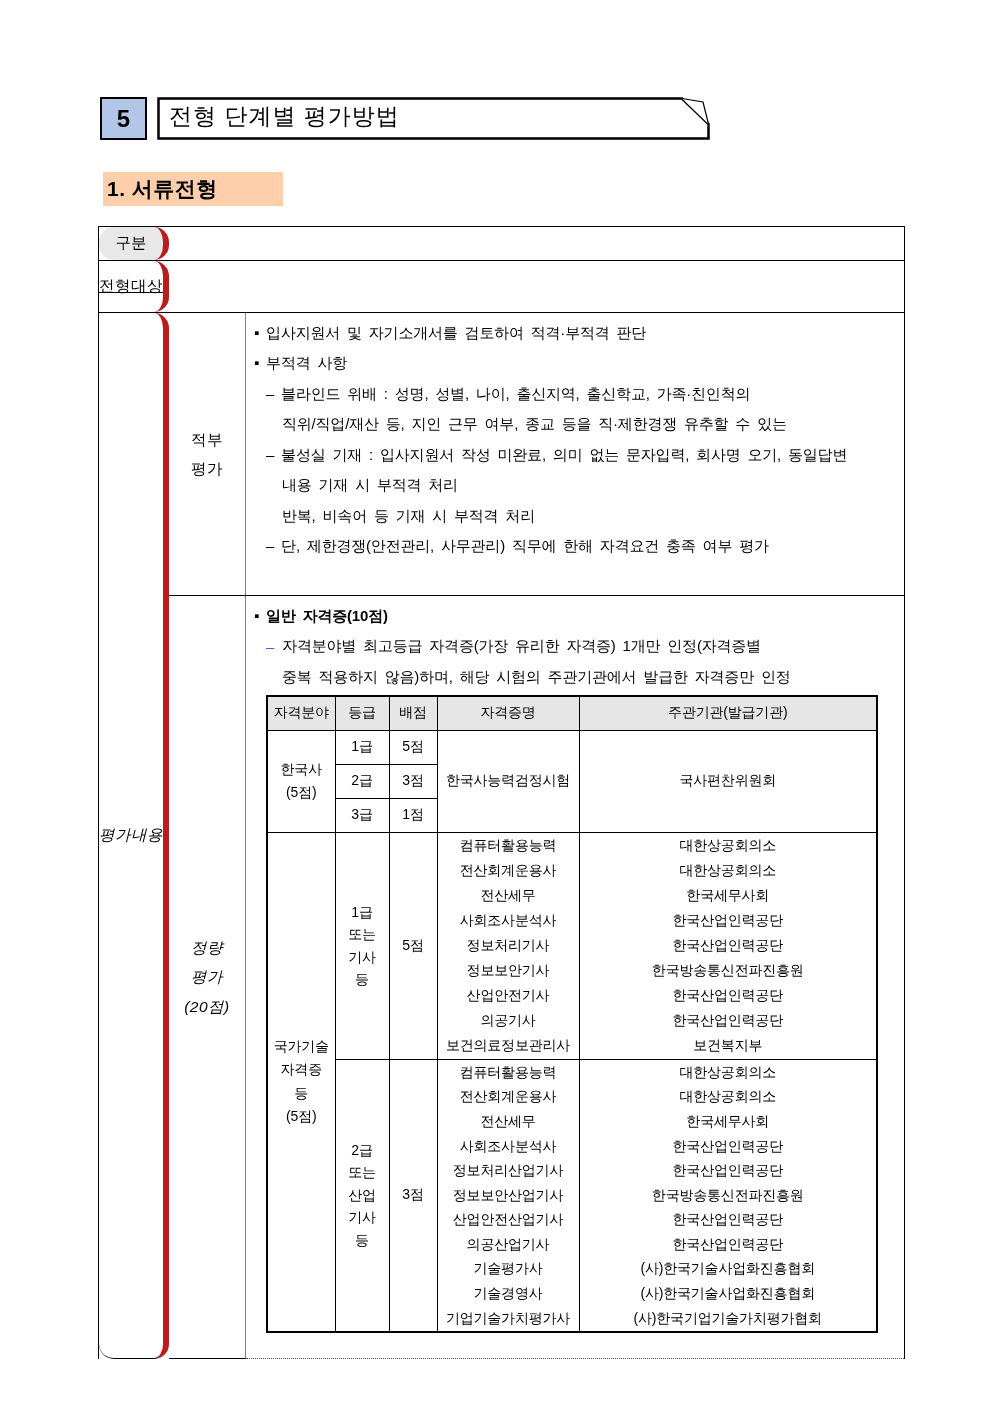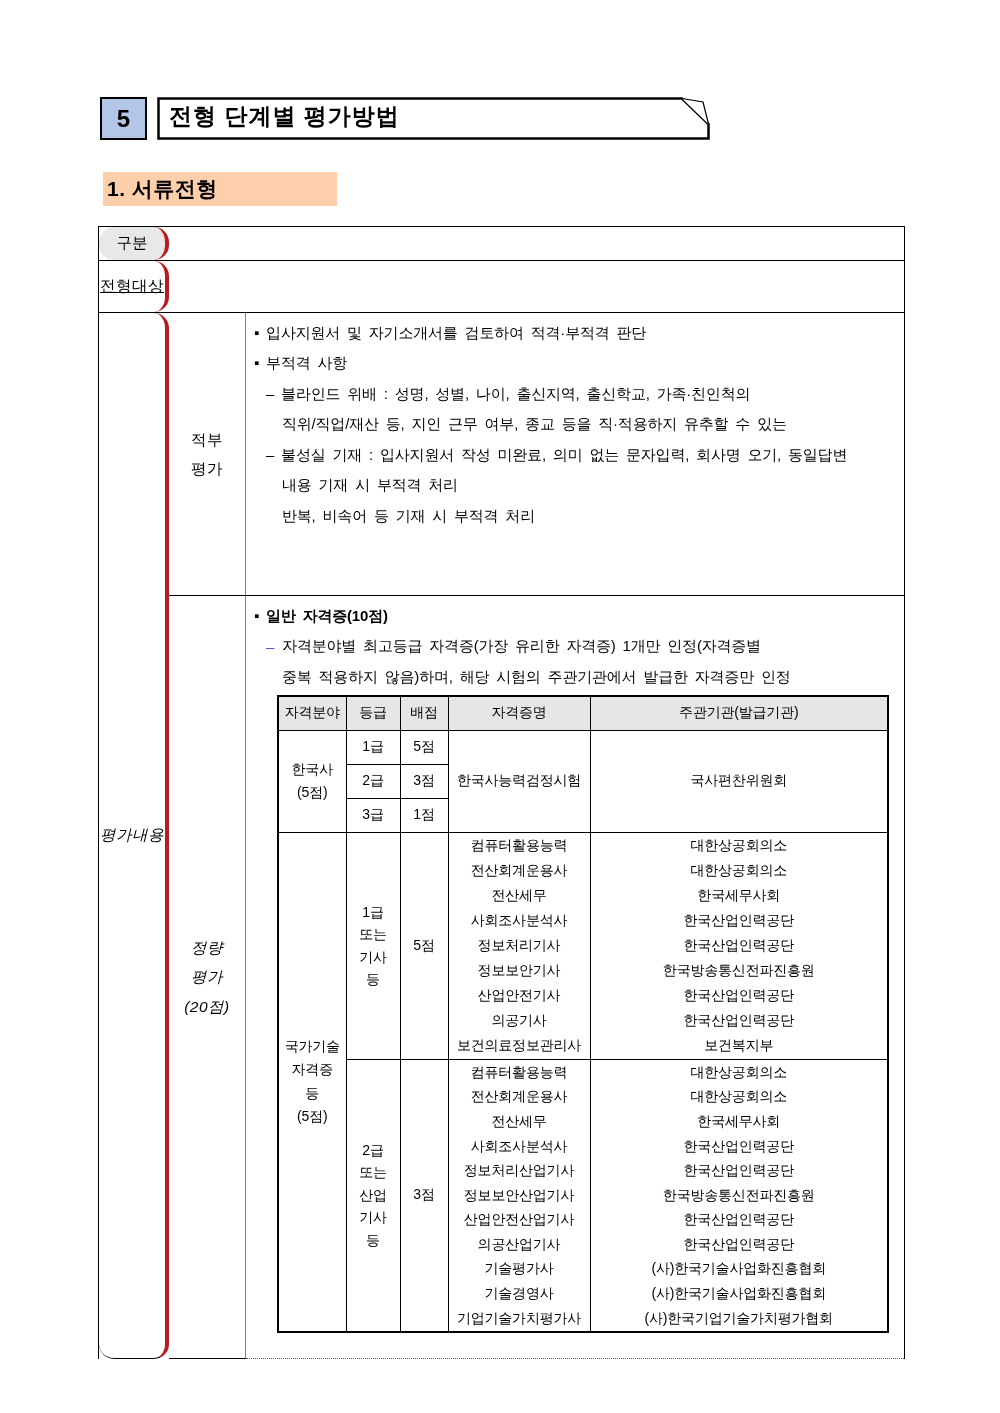--- a/index.html
+++ b/index.html
@@ -14,36 +14,36 @@
   .num-box{
     left:100px;top:97px;width:47px;height:43px;
     background:#b4c6e7;border:2px solid #000;
     display:flex;align-items:center;justify-content:center;
     font-size:24px;font-weight:bold;
   }
   .title-box{left:157px;top:97px;width:553px;height:43px;}
   .title-box svg{position:absolute;left:0;top:0;}
   .title-text{
     position:absolute;left:12px;top:0;height:39px;display:flex;align-items:center;
-    font-size:23px;font-weight:bold;letter-spacing:1px;
+    font-size:23px;font-weight:normal;letter-spacing:1px;
   }
 
   
   .subsection{
-    left:103px;top:172px;width:234px;height:34px;
+    left:103px;top:172px;width:180px;height:34px;
     background:#ffcfac;
     display:flex;align-items:center;
     font-size:21px;font-weight:bold;padding-left:4px;letter-spacing:0.5px;
   }
 
   
   .ot{left:98px;top:226px;width:807px;border:1.3px solid #000;border-bottom:none;}
   .orow{display:flex;}
   .cell{box-sizing:border-box;}
-  .c-gubun{width:70px;border-right:4px solid #b91c1c;flex:0 0 auto;border-radius:15px;}
+  .c-gubun{width:70px;border-right:6px solid #b91c1c;flex:0 0 auto;border-radius:15px;}
   .c-sub{width:77px;border-right:1px solid #ec4899;flex:0 0 auto;}
   .c-detail{flex:1 1 auto;min-width:0;}
   .vcenter{display:flex;align-items:center;justify-content:center;text-align:center;}
   .hdr{background:#e8e8e8;}
   .row-head{height:33px;border-bottom:1px solid #000;}
   .row-head .cell{font-size:15.5px;}
   .row-target{height:51px;border-bottom:1px solid #000;text-decoration:underline;}
   .lab{font-size:15.5px;letter-spacing:0.5px;}
   .target-content{
     display:flex;align-items:center;padding-left:14px;
@@ -68,21 +68,21 @@
   .lv3{padding-left:36px;}
   .bold{font-weight:bold;}
   .boxed8{
     display:inline-block;border:1.3px solid #000;min-width:14px;height:17px;
     line-height:17px;text-align:center;font-size:13px;margin:0 1px;font-weight:bold;
   }
   .blue-dash{color:#4a5ad6;margin-right:8px;}
 
   
   table.ct{
-    border-collapse:collapse;margin-left:31px;margin-top:2px;
+    border-collapse:collapse;margin-left:20px;margin-top:2px;
     width:610px;table-layout:fixed;border:2px solid #000;
   }
   table.ct th,table.ct td{
     border:1px solid #000;text-align:center;vertical-align:middle;
     font-size:14px;font-weight:normal;padding:0;letter-spacing:-0.2px;
   }
   table.ct th{background:#e6e6e6;height:33px;}
   .col-field{width:68px;}
   .col-grade{width:54px;}
   .col-pts{width:48px;}
@@ -128,24 +128,25 @@
     <div class="cell c-gubun vcenter lab bot-solid">평가내용</div>
     <div class="eval-right">
 
       <div class="subrow subrow-a">
         <div class="cell c-sub vcenter lab multiline">적부
 평가</div>
         <div class="cell c-detail content">
           <div class="tline lv1">▪ 입사지원서 및 자기소개서를 검토하여 적격·부적격 판단</div>
           <div class="tline lv1">▪ 부적격 사항</div>
           <div class="tline lv2">– 블라인드 위배 : 성명, 성별, 나이, 출신지역, 출신학교, 가족·친인척의</div>
-          <div class="tline lv3">직위/직업/재산 등, 지인 근무 여부, 종교 등을 직·적용하지 유추할 수 있는</div>
+          <div class="tline lv3">직위/직업/재산 등, 지인 근무 여부, 종교 등을 직·제한경쟁 유추할 수 있는</div>
           <div class="tline lv2">– 불성실 기재 : 입사지원서 작성 미완료, 의미 없는 문자입력, 회사명 오기, 동일답변</div>
           <div class="tline lv3">내용 기재 시 부적격 처리</div>
           <div class="tline lv3">반복, 비속어 등 기재 시 부적격 처리</div>
+          <div class="tline lv2">– 단, 제한경쟁(안전관리, 사무관리) 직무에 한해 자격요건 충족 여부 평가</div>
         </div>
       </div>
 
       <div class="subrow subrow-b">
         <div class="cell c-sub vcenter lab multiline bot-solid">정량
 평가
 (20점)</div>
         <div class="cell c-detail content bot-dot">
           <div class="tline lv1 bold">▪ 일반 자격증(10점)</div>
           <div class="tline lv2">

